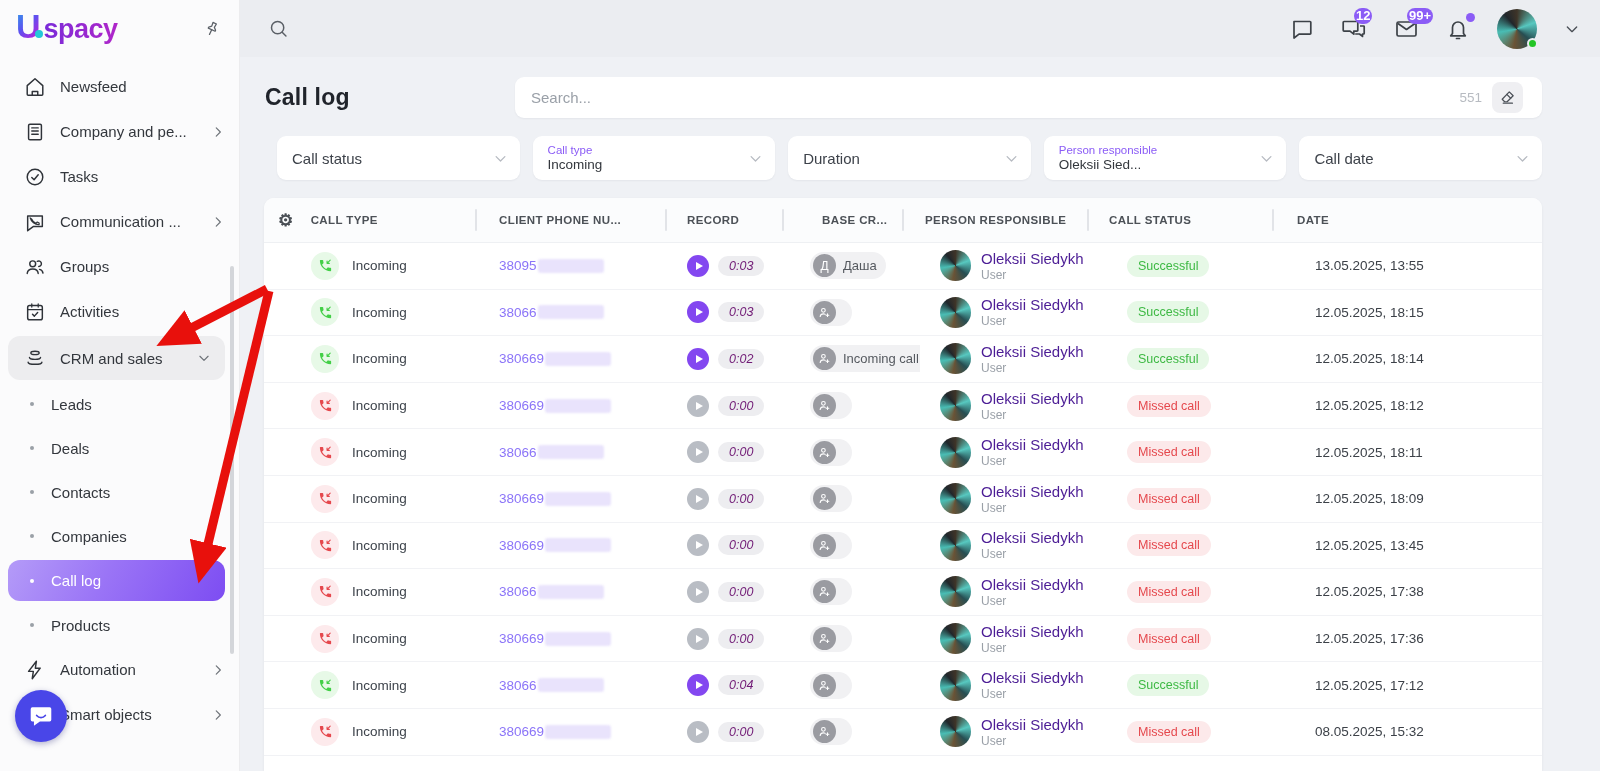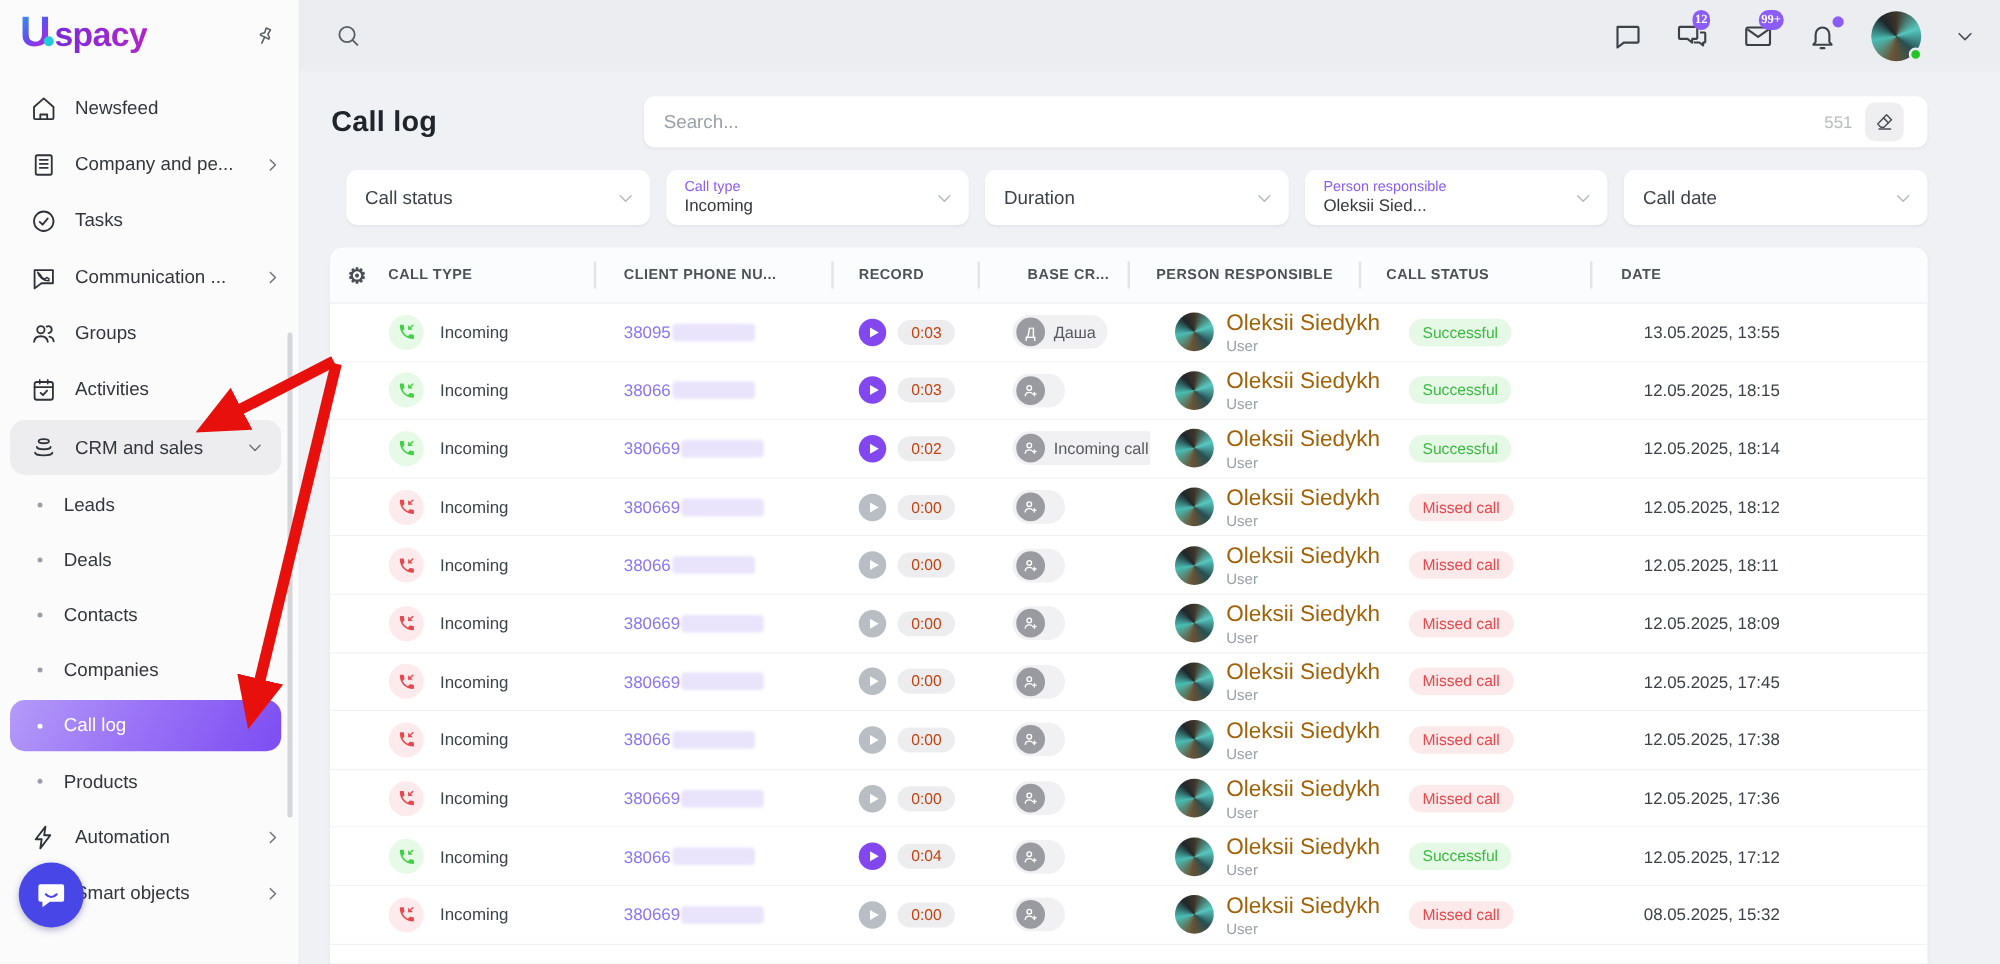--- a/index.html
+++ b/index.html
@@ -26,21 +26,21 @@
   .sub-item.active .bullet { background:#ffffff; }
   .sb-scrollthumb { position:absolute; right:5px; top:266px; width:4px; height:388px; border-radius:2px; background:#d4d6da; }
   .chat-fab { position:absolute; left:15px; top:690px; width:52px; height:52px; border-radius:50%; background:#4946e8; display:flex; align-items:center; justify-content:center; cursor:pointer; box-shadow:0 2px 6px rgba(40,40,120,.35); }
 
   
   .main { flex:1; display:flex; flex-direction:column; height:771px; }
   .topbar { height:57px; background:#ebedf1; display:flex; align-items:center; padding:0 20px 0 28px; flex:0 0 57px; }
   .tb-search { color:#5a5f66; display:flex; cursor:pointer; }
   .tb-right { margin-left:auto; display:flex; align-items:center; gap:27px; }
   .tb-ic { position:relative; color:#3c4147; display:flex; cursor:pointer; }
-  .tb-badge { position:absolute; top:-9px; left:13px; background:#8b5cf6; color:#fff; font-size:10px; font-weight:700; border-radius:10px; padding:2px 2px; line-height:12px;font-family:Liberation Serif, serif; }
+  .tb-badge { position:absolute; top:-9px; left:13px; background:#8b5cf6; color:#fff; font-size:13px; font-weight:700; border-radius:10px; padding:2px 2px; line-height:12px; }
   .tb-dot { position:absolute; top:-4px; right:-5px; width:9px; height:9px; border-radius:50%; background:#8b5cf6; }
   .tb-avatar { width:40px; height:40px; border-radius:50%; background:conic-gradient(#3e3428,#57c8c0 70deg,#274e52 130deg,#6b5335 190deg,#49bdb4 260deg,#20262b 320deg,#3e3428); position:relative; cursor:pointer; }
   .tb-avatar .on-dot { position:absolute; right:-1px; bottom:0; width:11px; height:11px; border-radius:50%; background:#23c525; border:2px solid #ebedf1; }
   .tb-chev { color:#4a4f56; display:flex; cursor:pointer; }
 
   .page-head { display:flex; align-items:center; padding:20px 58px 14px 25px; }
   .page-title { font-size:23px; font-weight:700; color:#20242b; letter-spacing:0.2px; }
   .searchbar { margin-left:auto; width:1027px; height:41px; background:#ffffff; border-radius:9px; box-shadow:0 1px 2px rgba(20,20,40,.05); display:flex; align-items:center; padding:0 19px 0 16px; }
   .searchbar input { border:none; outline:none; flex:1; font-size:15px; color:#33373d; font-family:"Liberation Sans",sans-serif; background:transparent; }
   .searchbar input::placeholder { color:#9aa0a8; }
@@ -76,29 +76,29 @@
   .call-ico { width:28px; height:28px; border-radius:50%; background:#e7f9e7; color:#43cf47; display:flex; align-items:center; justify-content:center; flex:0 0 28px; }
   .call-ico.missed { background:#fdeaec; color:#e5484d; }
   .ctype { font-size:13.5px; color:#3d434b; margin-left:13px; }
   .c2 { width:190px; padding-left:24px; }
   .phone { color:#8b74f8; font-size:13.5px; }
   .blur { display:inline-block; width:66px; height:14px; background:#e9e3fc; border-radius:3px; margin-left:1px; filter:blur(1.2px); }
   .c3 { width:125px; padding-left:22px; }
   .play { width:22px; height:22px; border-radius:50%; background:#8347f0; display:flex; align-items:center; justify-content:center; flex:0 0 22px; }
   .play.grey { background:#b9bdc4; }
   .play .tri { width:0; height:0; border-left:7px solid #fff; border-top:4.5px solid transparent; border-bottom:4.5px solid transparent; margin-left:2px; }
-  .dur { margin-left:9px; background:#ededf0; color:#c2410c; border-radius:12px; font-size:12.5px; padding:3px 11px; }
+  .dur { margin-left:9px; background:#ededf0; color:#701a75; border-radius:12px; font-size:12.5px; padding:3px 11px;font-style:italic; }
   .c4 { width:130px; padding-left:20px; }
   .base-chip { display:flex; align-items:center; background:#f1f1f3; border-radius:15px; padding:2px 9px 2px 3px; white-space:nowrap; flex:0 0 auto; }
   .chip-av { width:23px; height:23px; border-radius:50%; background:#9a9ba1; color:#fff; display:flex; align-items:center; justify-content:center; font-size:12px; margin-right:7px; flex:0 0 23px; }
   .chip-label { font-size:13px; color:#55595f; }
   .c5 { width:185px; padding-left:20px; }
   .pav { width:31px; height:31px; border-radius:50%; background:conic-gradient(#3e3428,#57c8c0 70deg,#274e52 130deg,#6b5335 190deg,#49bdb4 260deg,#20262b 320deg,#3e3428); flex:0 0 31px; }
   .pinfo { display:flex; flex-direction:column; margin-left:10px; overflow:hidden; }
-  .pname { font-size:18px; color:#a16207; white-space:nowrap; }
+  .pname { font-size:15px; color:#4c1d95; white-space:nowrap; }
   .prole { font-size:12px; color:#9aa0a8; margin-top:1px; }
   .c6 { width:185px; padding-left:22px; }
   .badge { font-size:12.5px; color:#3eb944; background:#e6f8e6; border-radius:13px; padding:4px 11px; }
   .badge.missed { color:#e5484d; background:#fce9ea; }
   .c7 { flex:1; padding-left:25px; }
   .date { font-size:13.5px; color:#3c4148; }
 
   .annot { position:absolute; left:0; top:0; width:1600px; height:771px; pointer-events:none; z-index:50; }
   svg.ic { display:block; }
 </style>
@@ -728,21 +728,21 @@
       <span class="pav"></span>
       <span class="pinfo">
         <span class="pname">Oleksii Siedykh</span>
         <span class="prole">User</span>
       </span>
     </div>
     <div class="c c6">
               <span class="badge missed">Missed call</span>
             </div>
     <div class="c c7">
-              <span class="date">12.05.2025, 17:45</span>
+              <span class="date">12.05.2025, 13:45</span>
             </div>
   </div>
           <div class="trow">
     <div class="c c1">
       <span class="call-ico missed">
         <svg class="ic" width="15" height="15" viewBox="0 0 24 24">
                   <path fill="currentColor" d="M6.4 10.8c1.5 2.9 3.9 5.3 6.8 6.8l2.3-2.3c.3-.3.7-.4 1-.2 1.1.4 2.3.6 3.5.6.6 0 1 .4 1 1V20c0 .6-.4 1-1 1C10.6 21 3 13.4 3 4c0-.6.4-1 1-1h3.3c.6 0 1 .4 1 1 0 1.2.2 2.4.6 3.5.1.3 0 .7-.2 1l-2.3 2.3z"></path>
                   <path d="M19.5 3.5 14.5 8.5 M14.5 4.8v3.7h3.7" stroke="currentColor" stroke-width="1.8" fill="none" stroke-linecap="round" stroke-linejoin="round"></path>
                 </svg>
       </span>

